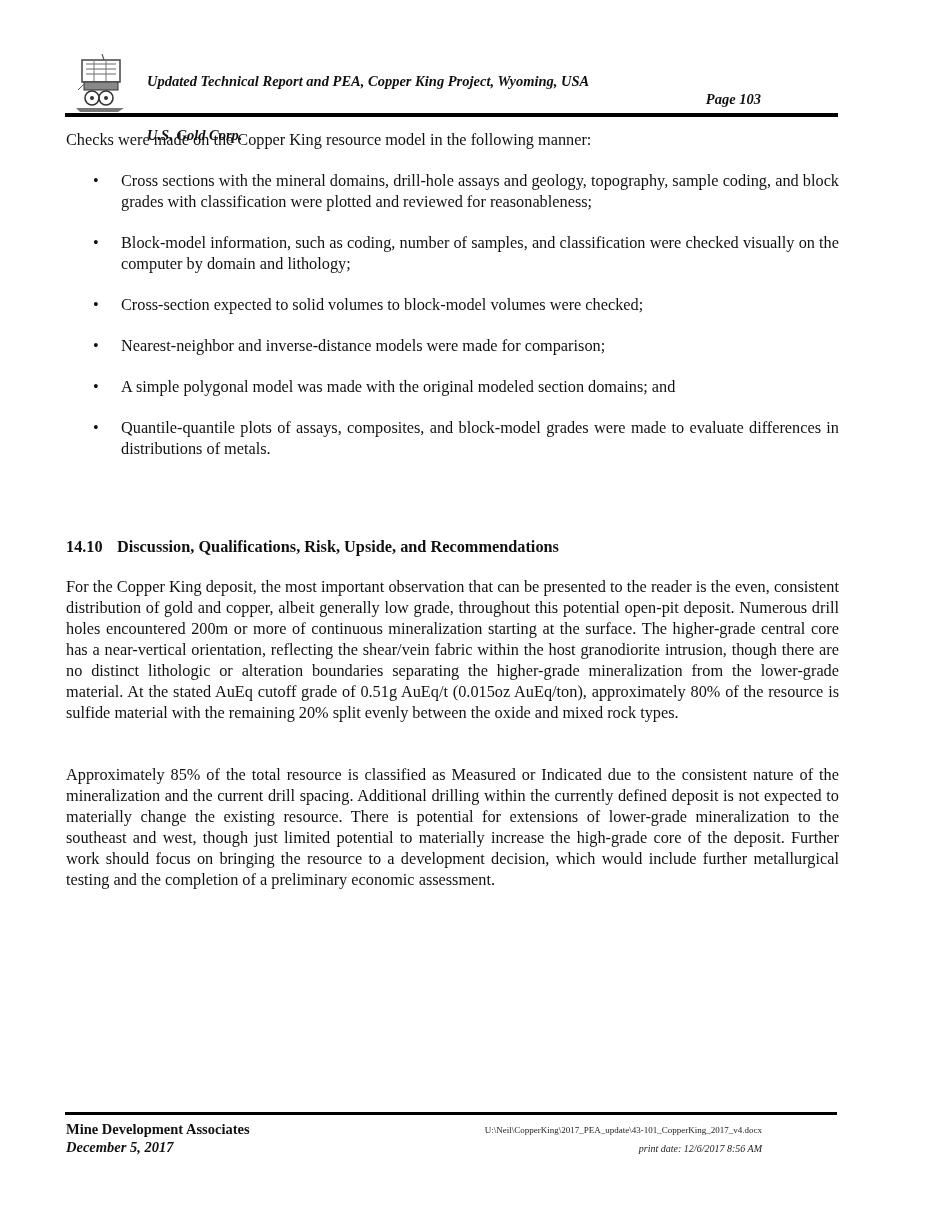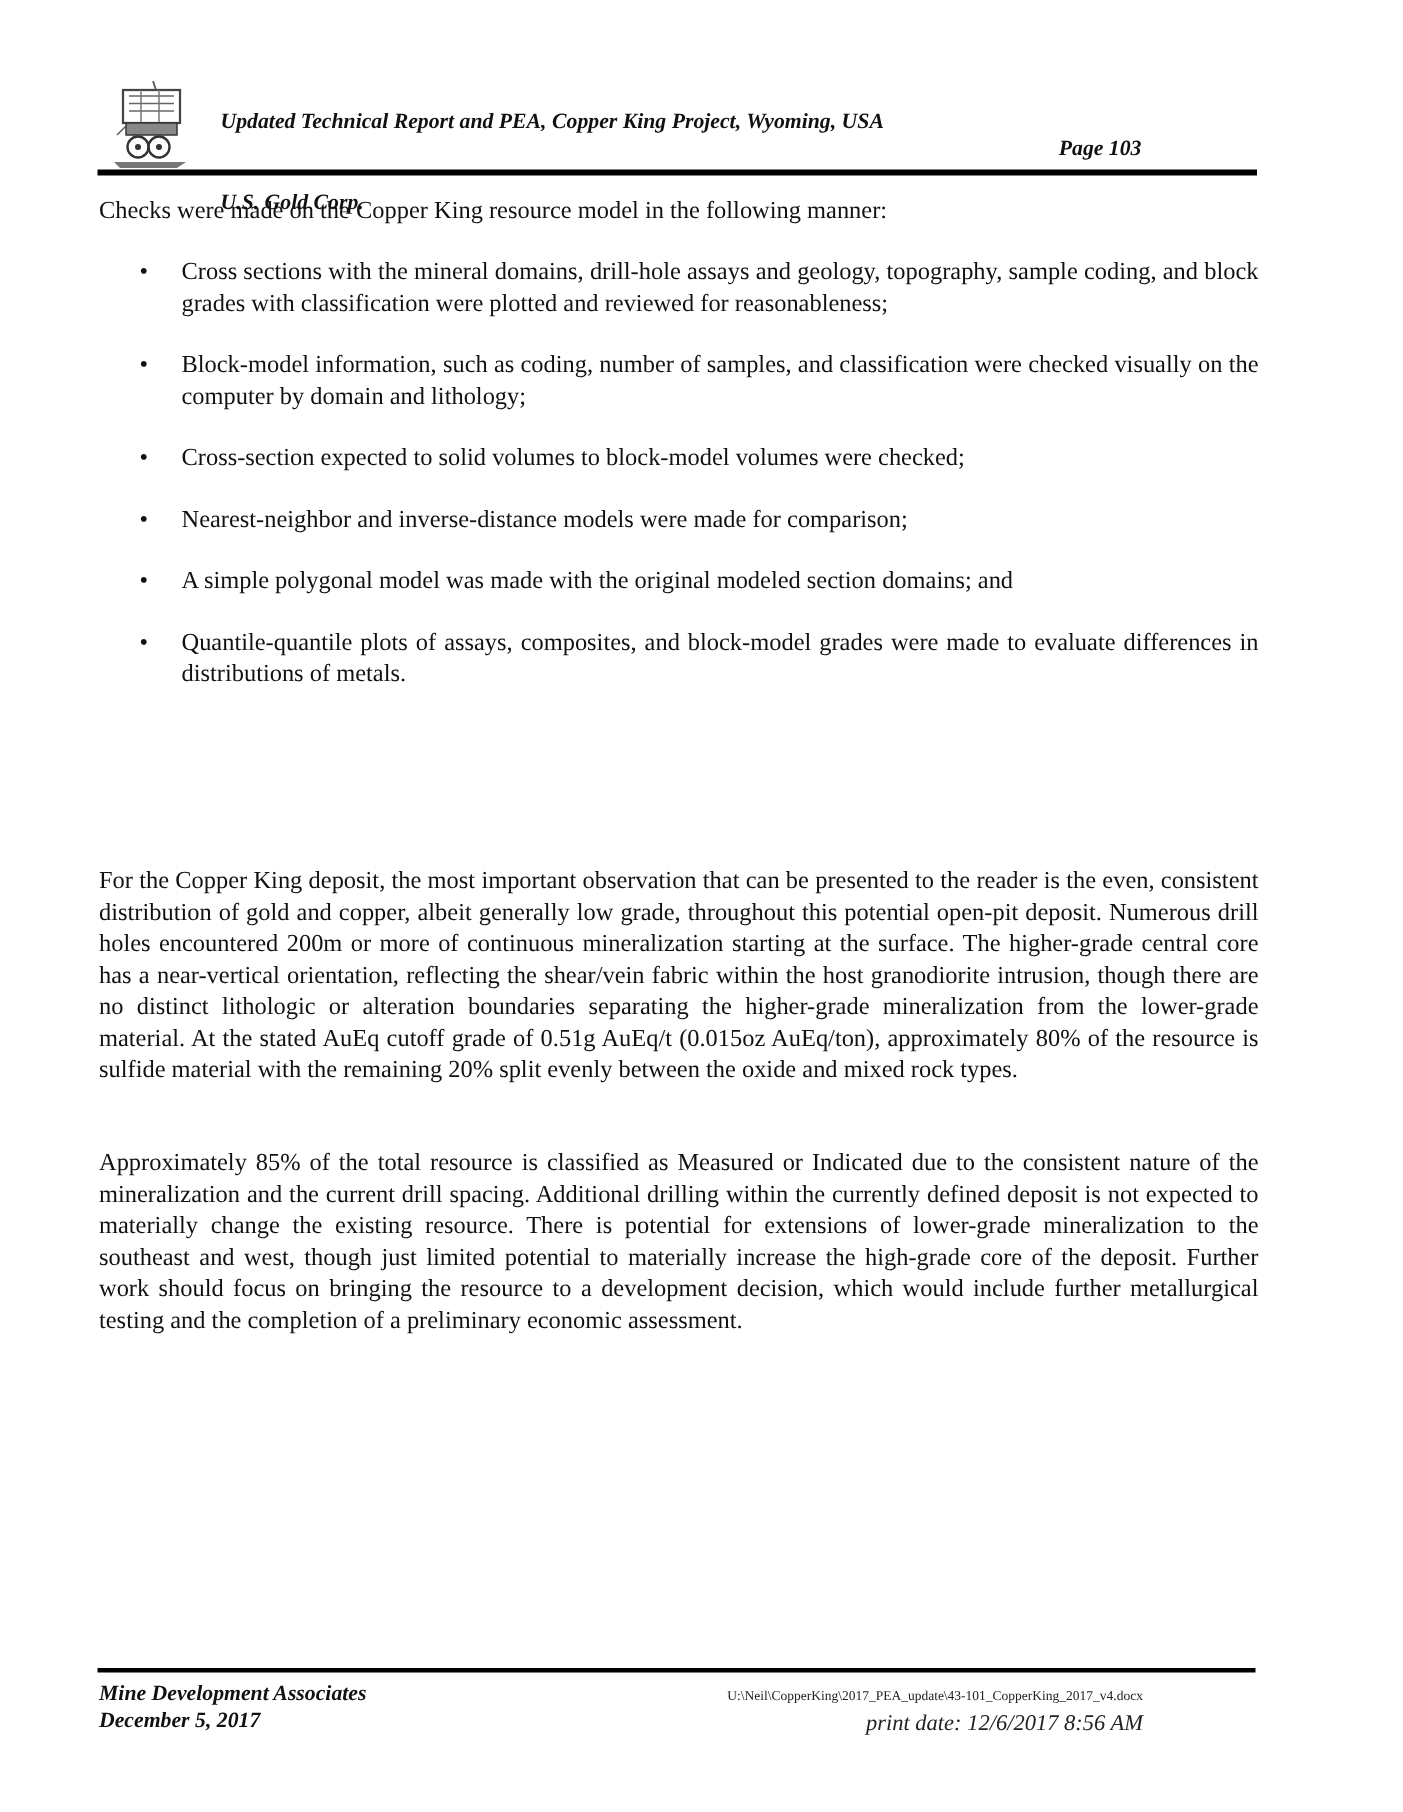--- a/index.html
+++ b/index.html
@@ -20,24 +20,24 @@
   ul.checks li { position: relative; padding-left: 55px; margin-bottom: 20px; text-align: justify; }
   ul.checks li .bullet { position: absolute; left: 27px; top: 0; }
 
   .conclusion { top: 476px; }
   .section-heading { position: absolute; left: 66px; top: 536px; font-family: "Liberation Serif", serif; font-weight: bold; font-size: 16.3px; line-height: 21px; color: #111; }
   .section-heading .num { display: inline-block; width: 51px; }
   .para1 { top: 576px; }
   .para2 { top: 764px; }
 
   .ftr-rule { position: absolute; left: 65px; top: 1112px; width: 772px; height: 3px; background: #000; }
-  .ftr-org { position: absolute; left: 66px; top: 1120px; font-family: "Liberation Serif", serif; font-style: italic; font-weight: bold; font-size: 14.5px; line-height: 18px; color: #111; }
+  .ftr-org { position: absolute; left: 66px; top: 1120px; font-family: "Liberation Serif", serif; font-weight: bold; font-size: 14.5px; line-height: 18px; color: #111; }
   .ftr-date { position: absolute; left: 66px; top: 1138px; font-family: "Liberation Serif", serif; font-style: italic; font-weight: bold; font-size: 14.5px; line-height: 18px; color: #111; }
   .ftr-path { position: absolute; right: 98px; top: 1124px; font-family: "Liberation Serif", serif; font-size: 9px; line-height: 12px; color: #222; }
-  .ftr-print { position: absolute; right: 98px; top: 1143px; font-family: "Liberation Serif", serif; font-style: italic; font-size: 15px; line-height: 12px; color: #222; }
+  .ftr-print { position: absolute; right: 98px; top: 1143px; font-family: "Liberation Serif", serif; font-style: italic; font-size: 10px; line-height: 12px; color: #222; }
 </style>
 </head>
 <body>
 
 <div class="page">
 
   <div class="logo">
     <svg width="62" height="60" viewBox="0 0 62 60">
       <rect x="12" y="6" width="38" height="22" fill="none" stroke="#444" stroke-width="1.5"></rect>
       <line x1="16" y1="10" x2="46" y2="10" stroke="#666" stroke-width="1"></line>
@@ -65,20 +65,23 @@
   <ul class="checks">
     <li><span class="bullet">•</span><span>Cross sections with the mineral domains, drill-hole assays and geology, topography, sample coding, and block grades with classification were plotted and reviewed for reasonableness;</span></li>
     <li><span class="bullet">•</span><span>Block-model information, such as coding, number of samples, and classification were checked visually on the computer by domain and lithology;</span></li>
     <li><span class="bullet">•</span><span>Cross-section expected to solid volumes to block-model volumes were checked;</span></li>
     <li><span class="bullet">•</span><span>Nearest-neighbor and inverse-distance models were made for comparison;</span></li>
     <li><span class="bullet">•</span><span>A simple polygonal model was made with the original modeled section domains;  and</span></li>
     <li><span class="bullet">•</span><span>Quantile-quantile plots of assays, composites, and block-model grades were made to evaluate differences in distributions of metals.</span></li>
   </ul>
 
 
+  <div class="section-heading">
+    <span class="num">14.10</span><span>Discussion, Qualifications, Risk, Upside, and Recommendations</span>
+  </div>
 
   <p class="body-text para1" style="margin:0;">For the Copper King deposit, the most important observation that can be presented to the reader is the even, consistent distribution of gold and copper, albeit generally low grade, throughout this potential open-pit deposit.  Numerous drill holes encountered 200m or more of continuous mineralization starting at the surface.  The higher-grade central core has a near-vertical orientation, reflecting the shear/vein fabric within the host granodiorite intrusion, though there are no distinct lithologic or alteration boundaries separating the higher-grade mineralization from the lower-grade material.  At the stated AuEq cutoff grade of 0.51g AuEq/t (0.015oz AuEq/ton), approximately 80% of the resource is sulfide material with the remaining 20% split evenly between the oxide and mixed rock types.</p>
   <p class="body-text para2" style="margin:0;">Approximately 85% of the total resource is classified as Measured or Indicated due to the consistent nature of the mineralization and the current drill spacing.  Additional drilling within the currently defined deposit is not expected to materially change the existing resource.  There is potential for extensions of lower-grade mineralization to the southeast and west, though just limited potential to materially increase the high-grade core of the deposit.  Further work should focus on bringing the resource to a development decision, which would include further metallurgical testing and the completion of a preliminary economic assessment.</p>
 
   <div class="ftr-rule"></div>
   <div class="ftr-org">Mine Development Associates</div>
   <div class="ftr-date">December 5, 2017</div>
   <div class="ftr-path">U:\Neil\CopperKing\2017_PEA_update\43-101_CopperKing_2017_v4.docx</div>
   <div class="ftr-print">print date: 12/6/2017 8:56 AM</div>
 

